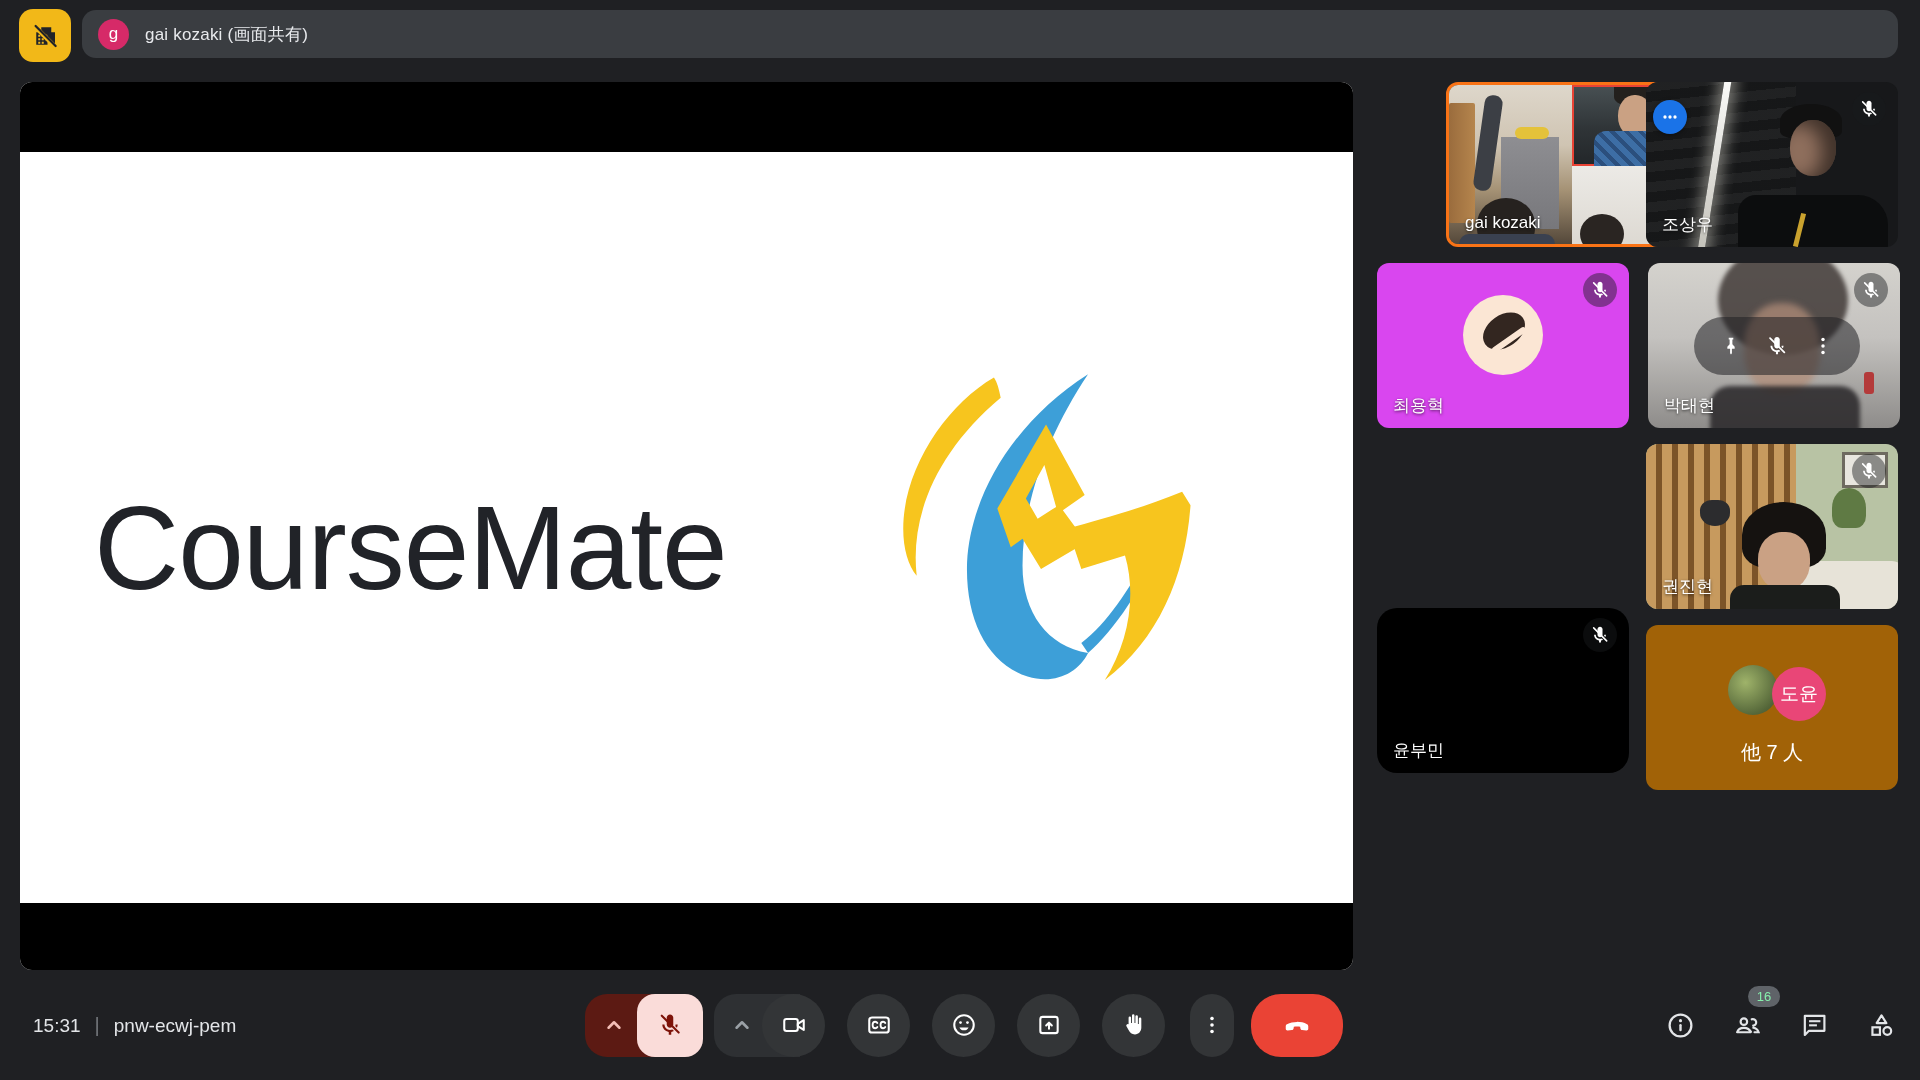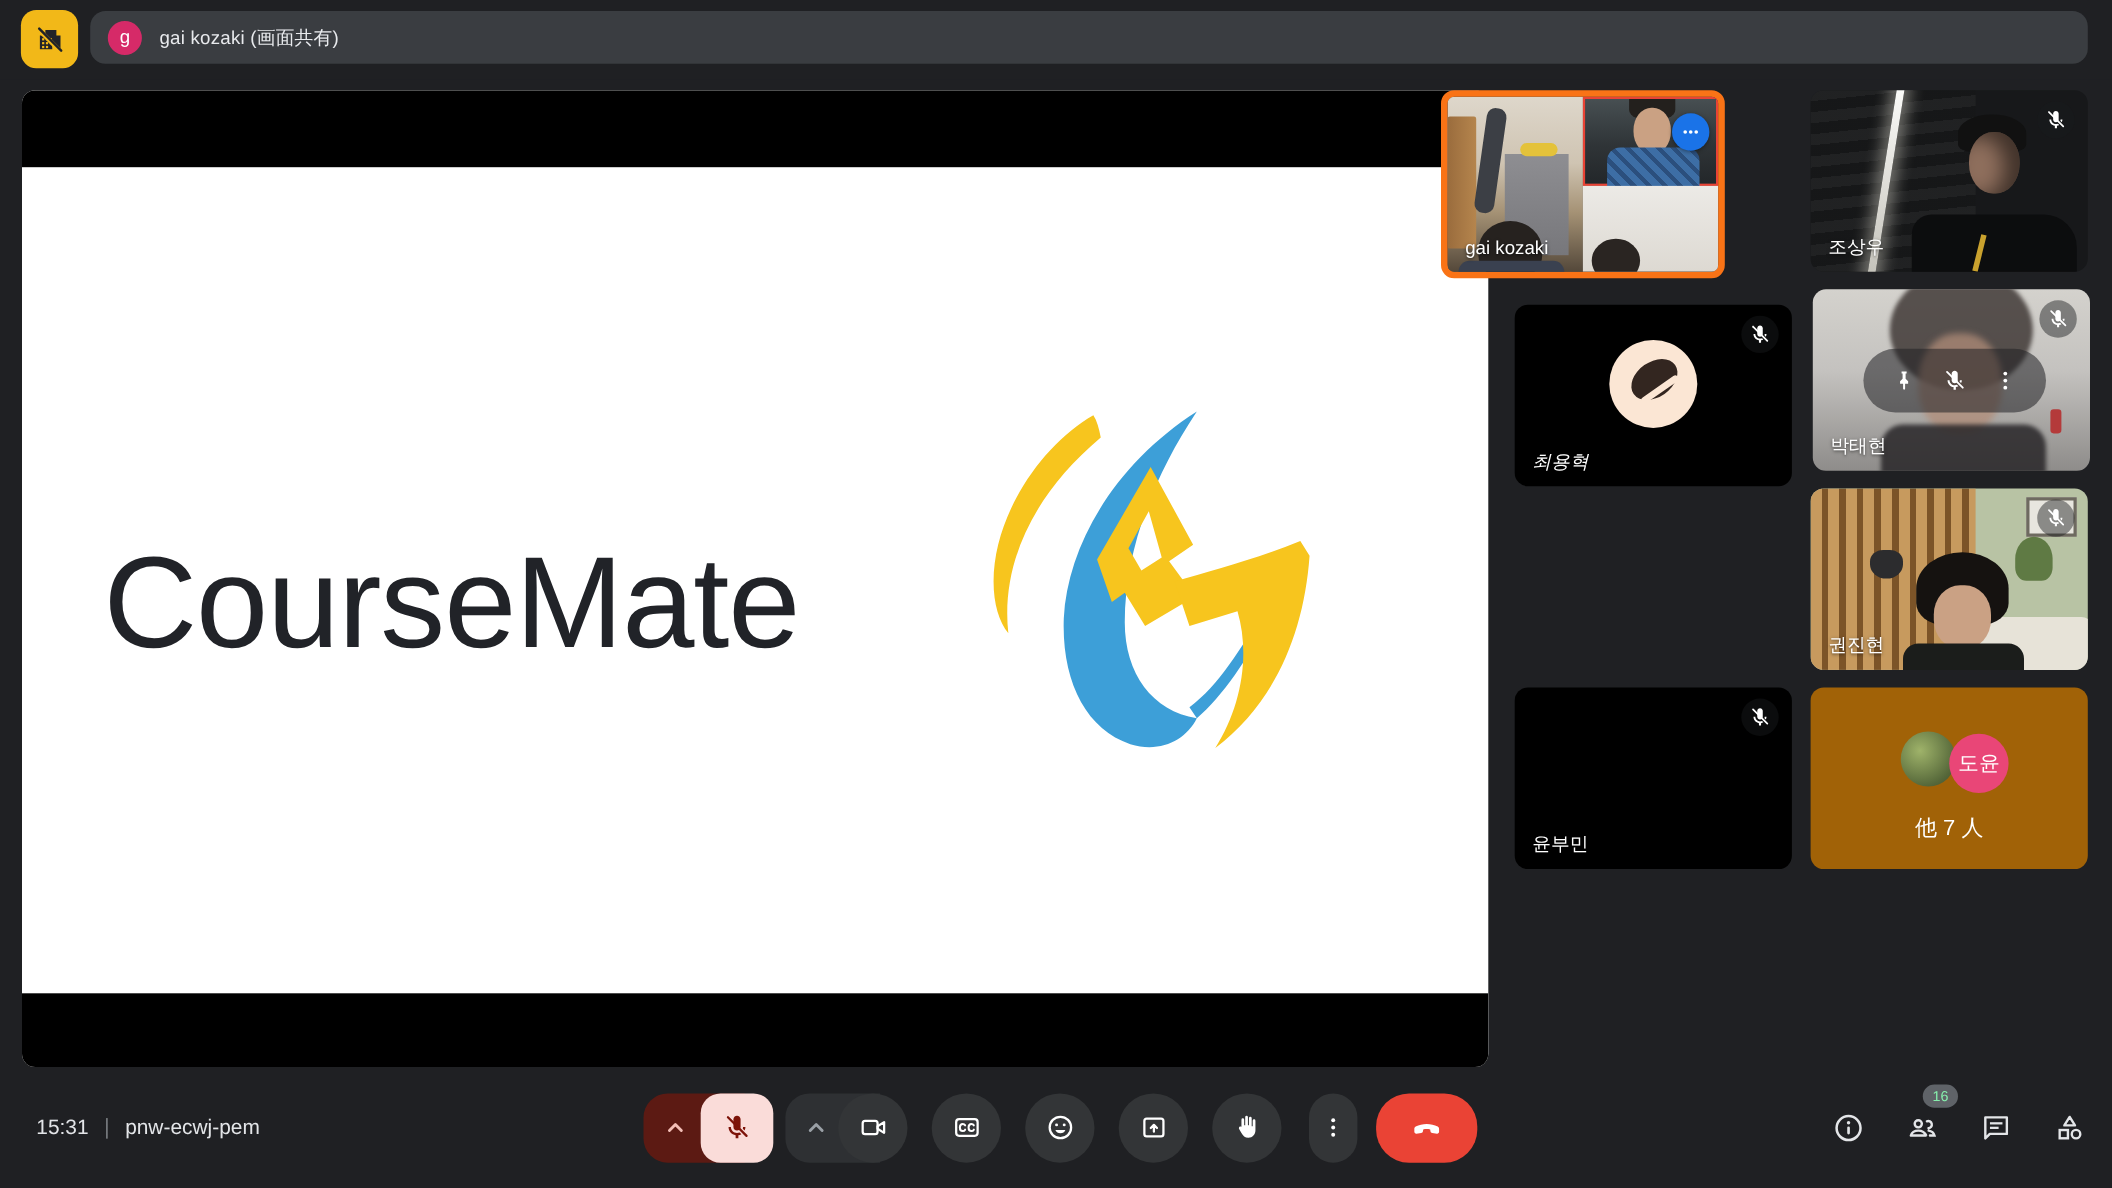--- a/index.html
+++ b/index.html
@@ -24,21 +24,21 @@
   .logo{position:absolute;left:845px;top:272px;width:352px;height:336px;}
   
   .tile{position:absolute;width:252px;height:165px;border-radius:12px;background:#3c4043;
     overflow:hidden;}
   .tile .label{position:absolute;left:16px;bottom:11px;color:#fff;font-size:17px;z-index:6;
     text-shadow:0 1px 3px rgba(0,0,0,.7);}
   .micoff{position:absolute;right:12px;top:10px;width:34px;height:34px;border-radius:50%;
     background:rgba(25,26,29,.45);display:flex;align-items:center;justify-content:center;z-index:6;}
   .micoff svg{width:20px;height:20px;}
   
-  .tile.gai{left:1310px;top:82px;border:6px solid #f97316;width:246px;height:159px;text-decoration:underline;}
+  .tile.gai{left:1446px;top:82px;border:3px solid #f97316;width:246px;height:159px;text-decoration:underline;}
   .gai .sub-left{position:absolute;left:0;top:0;width:123px;height:159px;
     background:linear-gradient(180deg,#ded7cb 0%,#cfc4b2 38%,#a59275 66%,#54483a 100%);}
   .gai .wardrobe{position:absolute;left:0;top:18px;width:26px;height:120px;background:linear-gradient(90deg,#9a6c3d,#b5854d);border-radius:2px;}
   .gai .shelf{position:absolute;left:52px;top:52px;width:58px;height:92px;background:linear-gradient(180deg,#8e8e92,#77777b);}
   .gai .plush{position:absolute;left:66px;top:42px;width:34px;height:12px;background:#e4c23a;border-radius:6px;}
   .gai .board{position:absolute;left:30px;top:10px;width:18px;height:96px;background:#3c3f45;border-radius:8px;transform:rotate(8deg);}
   .gai .p1-hair{position:absolute;left:28px;bottom:-6px;width:58px;height:52px;border-radius:50% 50% 40% 40%;background:#26221f;}
   .gai .p1-shirt{position:absolute;left:10px;bottom:-16px;width:96px;height:26px;background:#3a4150;border-radius:10px;}
   .gai .sub-tr{position:absolute;left:123px;top:0;width:123px;height:81px;box-sizing:border-box;
     border:2px solid #e94335;background:linear-gradient(180deg,#474f52 0%,#2f3437 55%,#23272a 100%);}
@@ -52,21 +52,21 @@
     background:#1a73e8;display:flex;align-items:center;justify-content:center;z-index:7;box-shadow:0 1px 4px rgba(0,0,0,.4);}
   
   .tile.t1{left:1646px;top:82px;background:#17181a;}
   .t1 .streak{position:absolute;left:64px;top:-10px;width:7px;height:200px;background:linear-gradient(180deg,#fdfdfb,#bdbbb2);transform:rotate(9deg);border-radius:4px;box-shadow:0 0 14px 5px rgba(230,228,215,.45);}
   .t1 .blind{position:absolute;left:0;top:0;width:150px;height:165px;background:repeating-linear-gradient(174deg,#232425 0 10px,#161718 10px 20px);opacity:.8;}
   .t1 .face{position:absolute;right:62px;top:38px;width:46px;height:56px;border-radius:48%;background:#8f6f5d;box-shadow:-14px 4px 18px rgba(0,0,0,.55) inset;}
   .t1 .hair{position:absolute;right:56px;top:22px;width:62px;height:34px;border-radius:50% 50% 20% 20%;background:#111;}
   .t1 .body{position:absolute;right:10px;bottom:-8px;width:150px;height:60px;border-radius:18px 30px 0 0;background:#0c0d0e;}
   .t1 .lanyard{position:absolute;right:96px;bottom:0;width:5px;height:34px;background:#caa22e;transform:rotate(14deg);}
   
-  .tile.t2{left:1377px;top:277px;background:#000000;font-style:italic;}
+  .tile.t2{left:1377px;top:263px;background:#d946ef;}
   .t2 .avatar{position:absolute;left:86px;top:32px;width:80px;height:80px;border-radius:50%;background:#fbe6d4;}
   .t2 .bean{position:absolute;left:104px;top:52px;width:46px;height:32px;border-radius:50%;background:#332620;transform:rotate(-35deg);}
   .t2 .bean-stripe{position:absolute;left:112px;top:74px;width:40px;height:6px;border-radius:4px;background:#fbe6d4;transform:rotate(-35deg);}
   
   .tile.t3{left:1648px;top:263px;background:linear-gradient(180deg,#d4d2cd 0%,#c4c2bf 45%,#8e8c8a 100%);}
   .t3 .hair{position:absolute;left:70px;top:-18px;width:130px;height:110px;border-radius:50%;background:rgba(55,48,45,.8);filter:blur(2px);}
   .t3 .face{position:absolute;left:96px;top:40px;width:76px;height:92px;border-radius:46%;background:rgba(176,140,120,.75);filter:blur(3px);}
   .t3 .shirt{position:absolute;left:62px;bottom:-10px;width:150px;height:52px;border-radius:20px 20px 0 0;background:rgba(40,38,40,.85);filter:blur(2px);}
   .t3 .red-obj{position:absolute;right:26px;bottom:34px;width:10px;height:22px;background:#b43a3a;border-radius:3px;}
   .hoverpill{position:absolute;left:46px;top:54px;width:166px;height:58px;border-radius:29px;
@@ -84,21 +84,21 @@
   .tile.t5{left:1646px;top:444px;background:#b8c3a4;}
   .t5 .slats{position:absolute;left:0;top:0;width:150px;height:165px;background:repeating-linear-gradient(90deg,#c79a5e 0 10px,#7c5428 10px 16px);}
   .t5 .frame{position:absolute;right:10px;top:8px;width:40px;height:30px;background:#e8e6df;border:3px solid #6e6a60;}
   .t5 .plant{position:absolute;right:32px;top:44px;width:34px;height:40px;border-radius:50% 50% 30% 30%;background:#5f7a44;}
   .t5 .couch{position:absolute;right:-6px;bottom:-4px;width:110px;height:52px;border-radius:12px 12px 0 0;background:#e7e3d8;box-shadow:0 -4px 0 #cfc9ba inset;}
   .t5 .vases{position:absolute;left:54px;top:56px;width:30px;height:26px;border-radius:40% 40% 50% 50%;background:#2c2c2e;}
   .t5 .hair{position:absolute;left:96px;top:58px;width:84px;height:66px;border-radius:50% 50% 30% 30%;background:#151210;}
   .t5 .face{position:absolute;left:112px;top:88px;width:52px;height:58px;border-radius:46%;background:#caa184;}
   .t5 .shirt{position:absolute;left:84px;bottom:-10px;width:110px;height:34px;border-radius:14px 14px 0 0;background:#1b1d1b;}
   
-  .tile.t6{left:1377px;top:625px;background:#000;}
+  .tile.t6{left:1377px;top:608px;background:#000;border-radius:20px;}
   
   .tile.t7{left:1646px;top:625px;background:#a16207;}
   .t7 .av-plant{position:absolute;left:82px;top:40px;width:50px;height:50px;border-radius:50%;
     background:radial-gradient(circle at 35% 35%,#9fb36a,#56683a 70%,#3d4b2a);}
   .t7 .av-pink{position:absolute;left:126px;top:42px;width:54px;height:54px;border-radius:50%;
     background:#e94677;color:#fff;display:flex;align-items:center;justify-content:center;font-size:19px;z-index:2;}
   .t7 .others-label{position:absolute;left:0;top:114px;width:100%;text-align:center;color:#fff;font-size:20px;}
   
   .tile.yuto{left:1510px;top:806px;width:255px;height:165px;background:#2b2d30;}
   .yuto .wall{position:absolute;left:0;top:7px;width:255px;height:151px;border-radius:6px;

